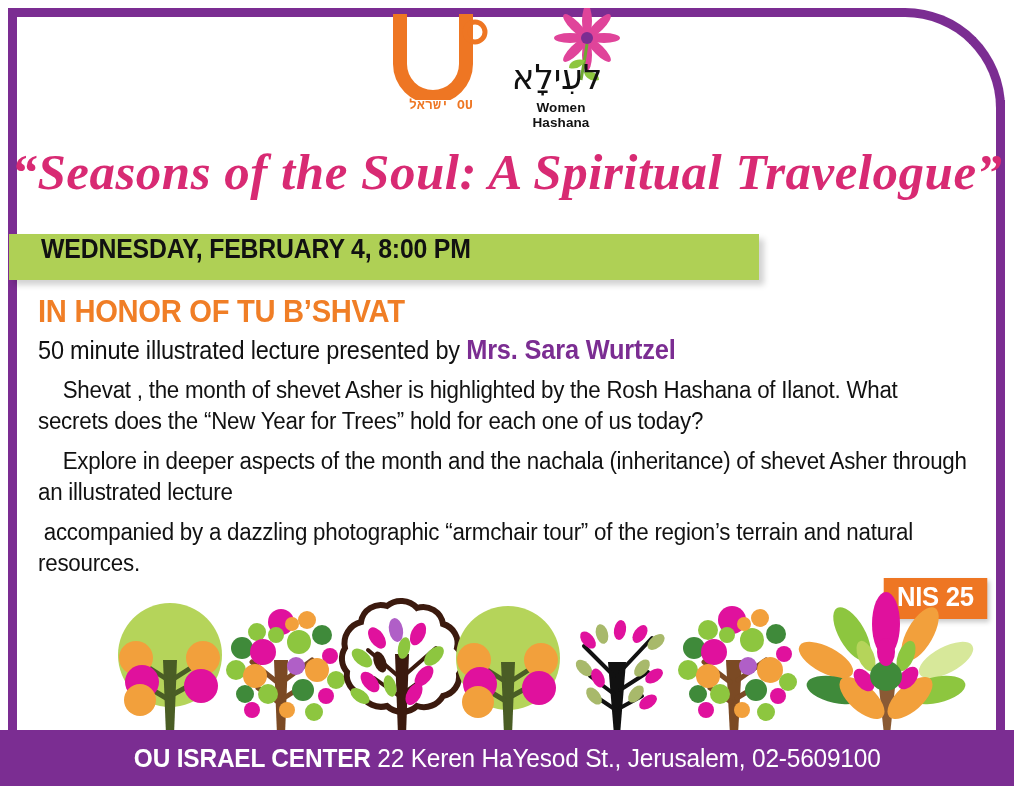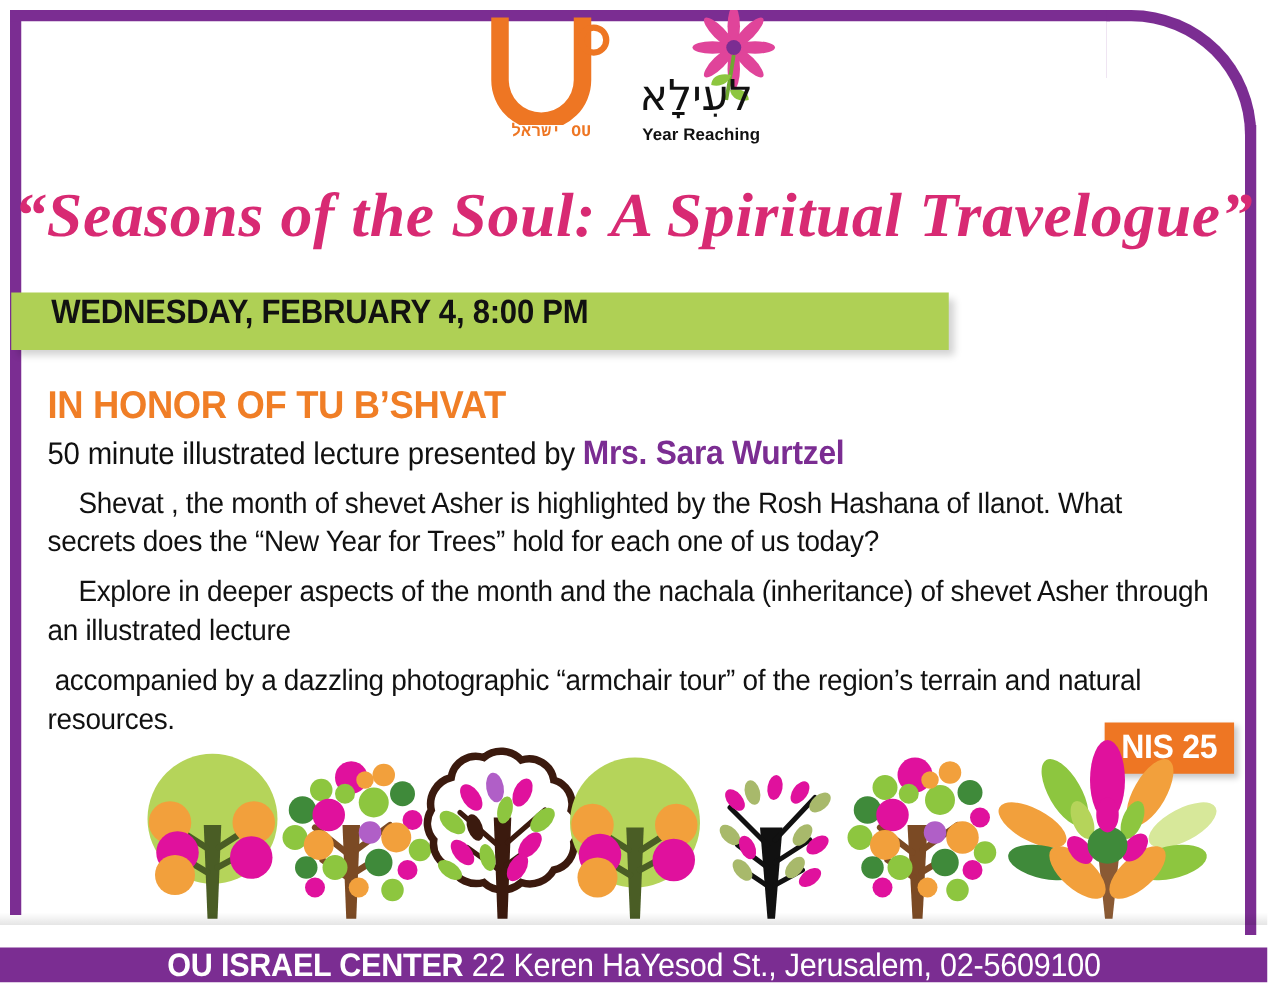--- a/index.html
+++ b/index.html
@@ -73,21 +73,21 @@
   }
   .date-banner span{
     font-family:"Liberation Sans", sans-serif;
     font-weight:bold;font-size:27px;color:#111;
     margin-left:32px;letter-spacing:-.2px;
     transform:scaleX(.92);transform-origin:left center;
     white-space:nowrap;
   }
 
   
-  .body-area{position:absolute;left:38px;top:308px;width:930px;}
+  .body-area{position:absolute;left:38px;top:296px;width:930px;}
   .honor{
     font-weight:bold;font-size:31px;color:#F07E26;letter-spacing:-.3px;
     transform:scaleX(.94);transform-origin:left center;white-space:nowrap;
     line-height:1.06;
   }
   .presenter{
     margin-top:6px;font-size:25px;color:#111;letter-spacing:-.2px;
     transform:scaleX(.94);transform-origin:left center;white-space:nowrap;
   }
   .presenter .name{color:#7B2D92;font-weight:bold;font-size:27px;}
@@ -112,21 +112,21 @@
 
   
   .trees{
     position:absolute;left:0;bottom:46px;width:1014px;height:150px;
     overflow:hidden;
   }
   .trees svg{position:absolute;left:0;bottom:0;}
 
   
   .footer{
-    position:absolute;left:0;bottom:0;width:1014px;height:28px;
+    position:absolute;left:0;bottom:0;width:1014px;height:56px;
     background:#7B2D92;display:flex;align-items:center;justify-content:center;
   }
   .footer-text{
     color:#fff;font-size:26px;letter-spacing:-.2px;white-space:nowrap;
     transform:scaleX(.94);
   }
   .footer-text .strong{font-weight:bold;}
   .footer-shadow{
     position:absolute;left:0;bottom:46px;width:1014px;height:10px;
     background:linear-gradient(to bottom, rgba(0,0,0,0) 0%, rgba(0,0,0,.10) 100%);
@@ -168,21 +168,21 @@
             <ellipse cx="0" cy="-17" rx="5" ry="16" transform="rotate(270)"></ellipse>
             <ellipse cx="0" cy="-17" rx="5" ry="16" transform="rotate(315)"></ellipse>
           </g>
           <circle cx="0" cy="0" r="6" fill="#7B2D92"></circle>
         </g>
         <path d="M80 36 C78 50 76 60 74 72" stroke="#6FA832" stroke-width="3" fill="none"></path>
         <path d="M78 52 C68 50 62 54 62 60 C70 62 76 58 78 52Z" fill="#8DC63F"></path>
         <path d="M77 64 C86 62 92 66 92 72 C84 74 78 70 77 64Z" fill="#8DC63F"></path>
       </svg>
       <div class="leila-hebrew">לעִילָא</div>
-      <div class="leila-sub">Year Reaching</div>
+      <div class="leila-sub">Women Hashana</div>
     </div>
 
   </div>
 
   <div class="title">“Seasons of the Soul: A Spiritual Travelogue”</div>
 
   <div class="date-banner">
     <span>WEDNESDAY, FEBRUARY 4, 8:00 PM</span>
   </div>
 

